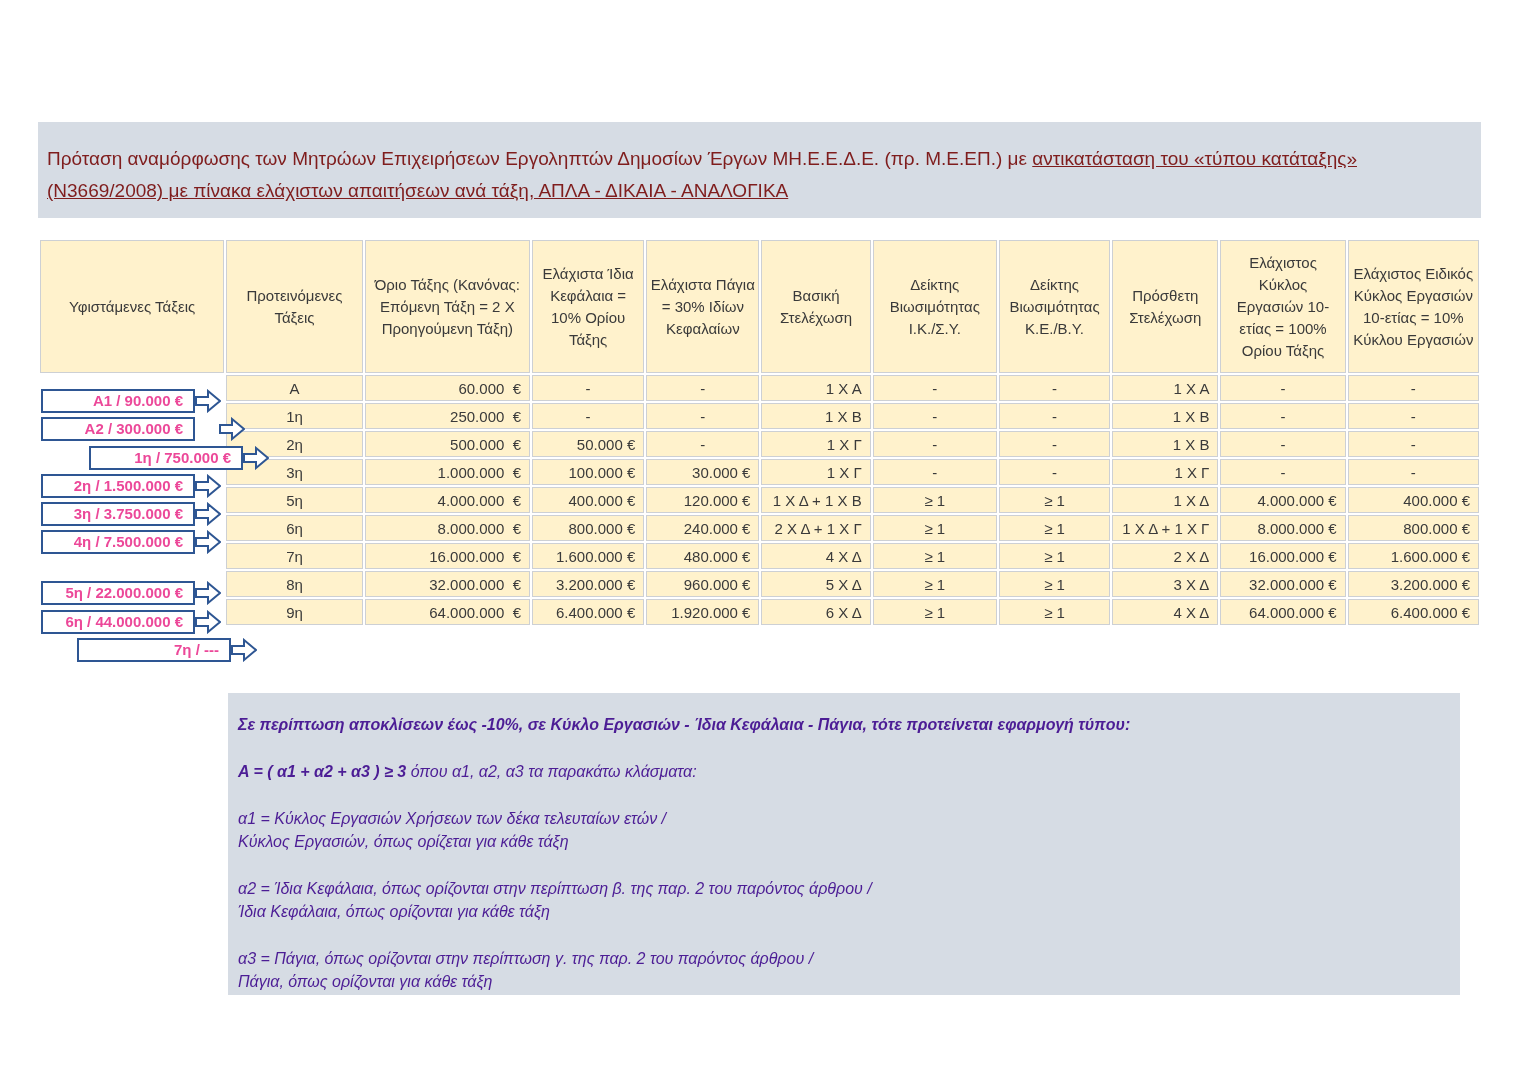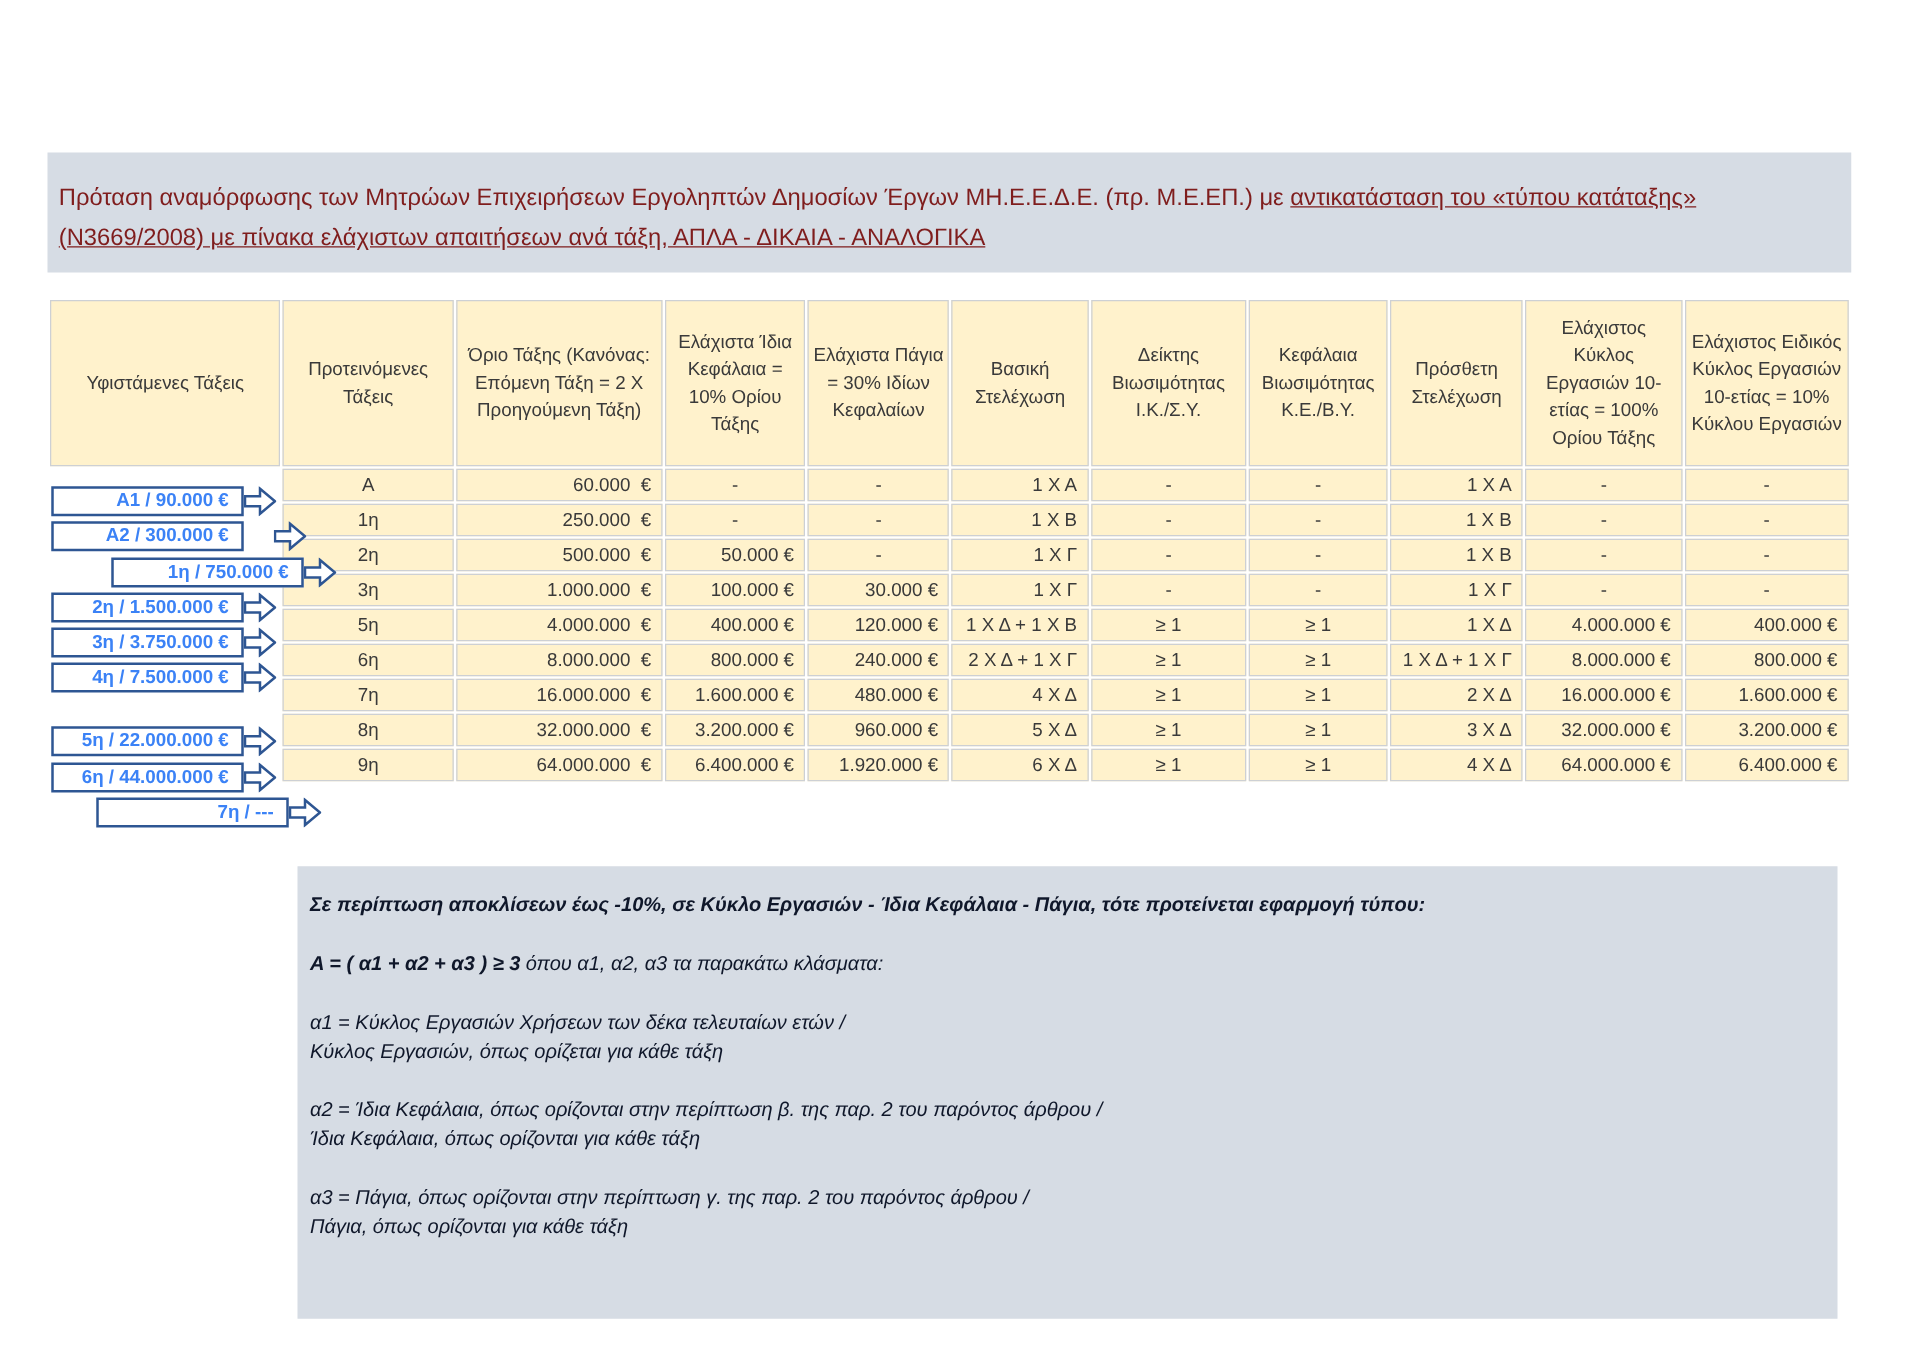--- a/index.html
+++ b/index.html
@@ -23,28 +23,28 @@
         height:133px;padding:2px 3px;overflow:hidden;}
   td.dc{background:#fff2cc;border:1px solid #cdd0d4;color:#3a3a3a;font-size:15px;
         height:26px;padding:0 8px;vertical-align:middle;white-space:pre;overflow:hidden;}
   td.c-center{text-align:center;}
   td.c-right{text-align:right;}
   td.ghost{background:transparent;border:none;}
 
   
   .ann{position:absolute;left:41px;display:flex;align-items:center;height:24px;}
   .ann-label{display:block;width:140px;height:20px;line-height:20px;
-             border:2px solid #2e5693;background:#ffffff;color:#3b82f6;
+             border:2px solid #2e5693;background:#ffffff;color:#ec4899;
              font-size:15px;font-weight:700;text-align:right;padding-right:10px;}
   .ann-arrow{display:block;width:26px;height:24px;margin-left:0px;}
 
   
-  .notes{position:absolute;left:238px;top:693px;width:1232px;height:362px;
+  .notes{position:absolute;left:228px;top:693px;width:1232px;height:302px;
          background:#d6dce4;box-sizing:border-box;padding:20px 30px 0 10px;
-         font-size:16px;line-height:23px;font-style:italic;color:#0f172a;}
+         font-size:16px;line-height:23px;font-style:italic;color:#4c1d95;}
   .notes p{margin:0;}
   .n-intro{font-weight:700;}
   .n-formula{margin-top:24px !important;}
   .n-formula b{font-weight:700;}
   .n-frac{margin-top:24px !important;}
   .fline{display:block;font-style:italic;}
 </style>
 </head>
 <body>
 
@@ -71,21 +71,21 @@
     </colgroup>
     <thead>
       <tr>
           <th class="hc">Υφιστάμενες Τάξεις</th>
           <th class="hc">Προτεινόμενες Τάξεις</th>
           <th class="hc">Όριο Τάξης (Κανόνας: Επόμενη Τάξη = 2 Χ Προηγούμενη Τάξη)</th>
           <th class="hc">Ελάχιστα Ίδια Κεφάλαια = 10% Ορίου Τάξης</th>
           <th class="hc">Ελάχιστα Πάγια = 30% Ιδίων Κεφαλαίων</th>
           <th class="hc">Βασική Στελέχωση</th>
           <th class="hc">Δείκτης Βιωσιμότητας Ι.Κ./Σ.Υ.</th>
-          <th class="hc">Κεφάλαια Βιωσιμότητας Κ.Ε./Β.Υ.</th>
+          <th class="hc">Δείκτης Βιωσιμότητας Κ.Ε./Β.Υ.</th>
           <th class="hc">Πρόσθετη Στελέχωση</th>
           <th class="hc">Ελάχιστος Κύκλος Εργασιών 10-ετίας = 100% Ορίου Τάξης</th>
           <th class="hc">Ελάχιστος Ειδικός Κύκλος Εργασιών 10-ετίας = 10% Κύκλου Εργασιών</th>
         </tr>
     </thead>
     <tbody>
         <tr>
           <td class="ghost"></td>
           <td class="dc c-center">Α</td>
           <td class="dc c-right">60.000  €</td>

